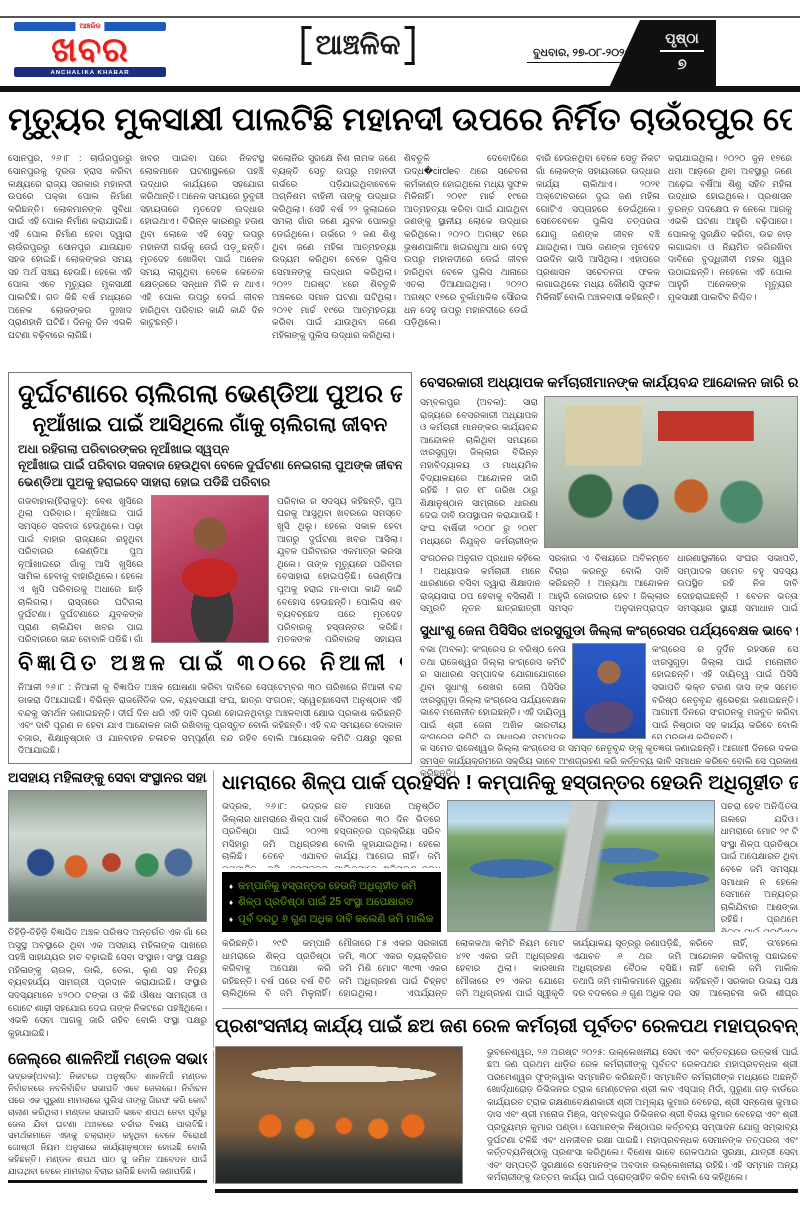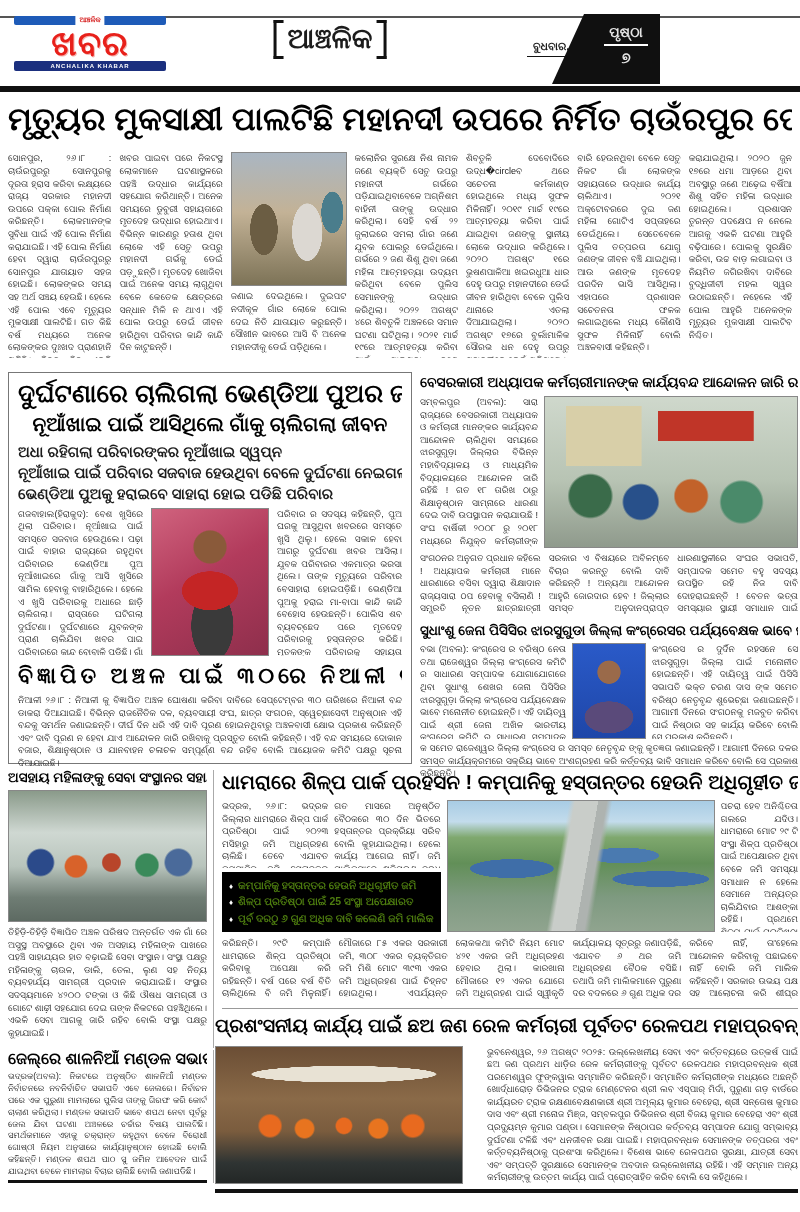--- a/index.html
+++ b/index.html
@@ -2,21 +2,21 @@
 <html><head>
 <meta charset="utf-8">
 <style>
   * { box-sizing: border-box; margin: 0; padding: 0; }
   html,body { background:#e9e9e9; }
   body { font-family:"Liberation Sans","DejaVu Sans",sans-serif; }
   .page { position:relative; width:800px; height:1212px; background:#fff; margin:0 auto; overflow:hidden; color:#1c1c1c; }
 
   
   .top-thin-rule { position:absolute; top:16px; left:0; width:800px; height:2px; background:#555; }
-  .masthead { position:absolute; top:12px; left:0; width:660px; height:70px; }
+  .masthead { position:absolute; top:18px; left:0; width:716px; height:70px; }
   .logo { position:absolute; left:14px; top:4px; width:152px; }
   .logo-topbar { position:relative; height:9px; background:#1e5bb8; border-radius:2px; }
   .logo-chip { position:absolute; left:50%; top:-2px; transform:translateX(-50%); background:#fff; color:#d41616; font-size:7px; font-weight:bold; line-height:11px; padding:0 4px; white-space:nowrap; }
   .logo-title { color:#e8201a; font-weight:bold; font-size:34px; line-height:36px; text-align:center; letter-spacing:1px; text-shadow:1px 1px 0 #f5b5b0; }
   .logo-navbar { height:10px; background:#1b2f7e; color:#fff; font-size:6px; font-weight:bold; letter-spacing:1px; text-align:center; line-height:10px; border-radius:2px; }
   .section-wrap { position:absolute; left:50%; top:8px; transform:translateX(-50%); display:flex; align-items:stretch; }
   .bracket { width:10px; border:3px solid #111; }
   .bracket.left { border-right:none; }
   .bracket.right { border-left:none; }
   .section-title { font-size:28px; font-weight:bold; padding:3px 4px; white-space:nowrap; }
@@ -44,21 +44,21 @@
       radial-gradient(ellipse 22% 36% at 66% 60%, #dcd8d2 0 60%, transparent 61%),
       radial-gradient(ellipse 16% 26% at 88% 45%, #4a7d8c 0 60%, transparent 61%),
       linear-gradient(180deg,#aab6c2 0%,#c3b296 45%,#7d7357 100%); }
   .lead-photo-col .bodytxt { flex:1; }
 
   
   .accident-box { position:absolute; top:372px; left:8px; width:404px; height:392px; border:1.5px solid #777; padding:4px 9px; }
   .accident-box h2 { font-size:25px; text-align:center; white-space:nowrap; overflow:hidden; line-height:1.3; }
   .accident-box h3 { font-size:20px; text-align:center; white-space:nowrap; overflow:hidden; line-height:1.4; }
   .accident-bullets { list-style:none; margin:3px 0 4px 0; }
-  .accident-bullets li { font-size:15px; font-weight:bold; line-height:1.4; white-space:nowrap; overflow:hidden; }
+  .accident-bullets li { font-size:12px; font-weight:bold; line-height:1.4; white-space:nowrap; overflow:hidden; }
   .accident-body { display:flex; gap:8px; height:148px; }
   .accident-body .col { flex:1; }
   .accident-photo { flex:0 0 118px;
     background:
       radial-gradient(circle at 50% 26%, #8a5a3a 0 13%, transparent 14%),
       radial-gradient(ellipse 40% 22% at 50% 56%, #c42525 0 60%, transparent 61%),
       radial-gradient(ellipse 30% 40% at 52% 80%, #3a3a3a 0 60%, transparent 61%),
       linear-gradient(150deg,#d0637e 0%,#b23b5c 45%,#8e2f4c 100%); }
   .niali h2 { font-size:22px; letter-spacing:4px; text-align:center; white-space:nowrap; overflow:hidden; margin-top:6px; }
   .niali p { margin-top:4px; height:74px; }
@@ -175,24 +175,20 @@
       </div>
     </div>
   </div>
   <div class="header-rule"></div>
 
   <div class="lead">
     <h1>ମୃତ୍ୟୁର ମୁକସାକ୍ଷୀ ପାଲଟିଛି ମହାନଦୀ ଉପରେ ନିର୍ମିତ ଚାଉଁରପୁର ପୋଲ</h1>
     <div class="lead-cols">
       <div class="col bodytxt">ସୋନପୁର, ୨୬।୮ : ଚାଉଁରପୁରରୁ ସୋନପୁରକୁ ଦୂରତା ହ୍ରାସ କରିବା ଲକ୍ଷ୍ୟରେ ରାଜ୍ୟ ସରକାର ମହାନଦୀ ଉପରେ ପକ୍କା ପୋଲ ନିର୍ମାଣ କରିଛନ୍ତି। ଲୋକମାନଙ୍କ ସୁବିଧା ପାଇଁ ଏହି ପୋଲ ନିର୍ମାଣ କରାଯାଇଛି। ଏହି ପୋଲ ନିର୍ମାଣ ହେବା ଦ୍ୱାରା ଚାଉଁରପୁରରୁ ସୋନପୁର ଯାତାୟାତ ସହଜ ହୋଇଛି। ଲୋକଙ୍କର ସମୟ ସହ ଅର୍ଥ ସଞ୍ଚୟ ହେଉଛି। ହେଲେ ଏହି ପୋଲ ଏବେ ମୃତ୍ୟୁର ମୁକସାକ୍ଷୀ ପାଲଟିଛି। ଗତ କିଛି ବର୍ଷ ମଧ୍ୟରେ ଅନେକ ଲୋକଙ୍କର ଦୁଃଖଦ ପ୍ରାଣହାନି ଘଟିଛି। ଦିନକୁ ଦିନ ଏଭଳି ଘଟଣା ବଢ଼ିବାରେ ଲାଗିଛି।</div>
       <div class="col bodytxt">ଖବର ପାଇବା ପରେ ନିକଟସ୍ଥ ଲୋକମାନେ ଘଟଣାସ୍ଥଳରେ ପହଞ୍ଚି ଉଦ୍ଧାର କାର୍ଯ୍ୟରେ ସହଯୋଗ କରିଥାନ୍ତି। ଅନେକ ସମୟରେ ଡୁବୁରୀ ସହାୟତାରେ ମୃତଦେହ ଉଦ୍ଧାର ହୋଇଥାଏ। ବିଭିନ୍ନ କାରଣରୁ ହତାଶ ଥିବା ଲୋକେ ଏହି ସେତୁ ଉପରୁ ମହାନଦୀ ଗର୍ଭକୁ ଡେଇଁ ପଡ଼ୁଛନ୍ତି। ମୃତଦେହ ଖୋଜିବା ପାଇଁ ଅନେକ ସମୟ ଲାଗୁଥିବା ବେଳେ କେତେକ କ୍ଷେତ୍ରରେ ସନ୍ଧାନ ମିଳି ନ ଥାଏ। ଏହି ପୋଲ ଉପରୁ ଡେଇଁ ଜୀବନ ହାରିଥିବା ପରିବାର କାନ୍ଦି କାନ୍ଦି ଦିନ କାଟୁଛନ୍ତି।</div>
-      <div class="lead-photo-col">
-        <div class="photo lead-photo"></div>
-        <div class="bodytxt">ଜଣାଇ ଦେଇଥିଲେ। ଦୁଇପଟ ନଦୀକୂଳ ଗାଁର ଲୋକେ ପୋଲ ଦେଇ ନିତି ଯାତାୟାତ କରୁଛନ୍ତି। ସୌଖୀନ ଭାବରେ ଆସି ବି ଅନେକ ମହାନଦୀକୁ ଡେଇଁ ପଡ଼ିଥିଲେ।</div>
-      </div>
       <div class="col bodytxt">କଲୋନିର ସୁରକ୍ଷେ ନିଶ ନାମକ ଜଣେ ବ୍ୟକ୍ତି ସେତୁ ଉପରୁ ମହାନଦୀ ଗର୍ଭରେ ପଡ଼ିଯାଇଥିବାବେଳେ ଅଗ୍ନିଶମ ବାହିନୀ ତାଙ୍କୁ ଉଦ୍ଧାର କରିଥିଲା। ସେହି ବର୍ଷ ୨୨ ଜୁଲାଇରେ ସମଲା ଗାଁର ଜଣେ ଯୁବକ ପୋଲରୁ ଡେଇଁଥିଲେ। ଗର୍ଭରେ ୨ ଜଣ ଶିଶୁ ଥିବା ଜଣେ ମହିଳା ଆତ୍ମହତ୍ୟା ଉଦ୍ୟମ କରିଥିବା ବେଳେ ପୁଲିସ ସେମାନଙ୍କୁ ଉଦ୍ଧାର କରିଥିଲା। ୨୦୨୨ ଅଗଷ୍ଟ ୪ରେ ଶିବତୁଳି ଅଞ୍ଚଳରେ ସମାନ ଘଟଣା ଘଟିଥିଲା। ୨୦୨୧ ମାର୍ଚ୍ଚ ୧୯ରେ ଆତ୍ମହତ୍ୟା କରିବା ପାଇଁ ଯାଉଥିବା ଜଣେ ମହିଳାଙ୍କୁ ପୁଲିସ ଉଦ୍ଧାର କରିଥିଲା।</div>
       <div class="col bodytxt">ଶିବତୁଳି ଦେବୋଦିରେ ଉଦ୍ଧ�circleବ ଥରେ ସଚେତନା କର୍ମକାଣ୍ଡ ହୋଇଥିଲେ ମଧ୍ୟ ସୁଫଳ ମିଳିନାହିଁ। ୨୦୧୯ ମାର୍ଚ୍ଚ ୧୯ରେ ଆତ୍ମହତ୍ୟା କରିବା ପାଇଁ ଯାଇଥିବା ଜଣଙ୍କୁ ସ୍ଥାନୀୟ ଲୋକେ ଉଦ୍ଧାର କରିଥିଲେ। ୨୦୨୦ ଅଗଷ୍ଟ ୧ରେ ଭୁଷଣପାଳିଆ ଖଇରଧୁଆ ଧାର ଦେହୁ ଉପରୁ ମହାନଦୀରେ ଡେଇଁ ଜୀବନ ହାରିଥିବା ବେଳେ ପୁଲିସ ଥାନାରେ ଏତଲା ଦିଆଯାଇଥିଲା। ୨୦୨୦ ଅଗଷ୍ଟ ୧୭ରେ ବୁର୍ଲାମାଳିକ ସୌରଭ ଧନ ଦେହୁ ଉପରୁ ମହାନଦୀରେ ଡେଇଁ ପଡ଼ିଥିଲେ।</div>
       <div class="col bodytxt">ବାରି ହେଉନଥିବା ବେଳେ ସେତୁ ନିକଟ ଗାଁ ଲୋକଙ୍କ ସହାୟତାରେ ଉଦ୍ଧାର କାର୍ଯ୍ୟ ଚାଲିଥାଏ। ୨୦୨୧ ଅକ୍ଟୋବରରେ ଦୁଇ ଜଣ ମହିଳା ଗୋଟିଏ ସପ୍ତାହରେ ଡେଇଁଥିଲେ। ସେତେବେଳେ ପୁଲିସ ତତ୍ପରତା ଯୋଗୁ ଜଣଙ୍କ ଜୀବନ ବଞ୍ଚି ଯାଇଥିଲା। ଆଉ ଜଣଙ୍କ ମୃତଦେହ ପରଦିନ ଭାସି ଆସିଥିଲା। ଏହାପରେ ପ୍ରଶାସନ ସଚେତନତା ଫଳକ ଲଗାଇଥିଲେ ମଧ୍ୟ କୌଣସି ସୁଫଳ ମିଳିନାହିଁ ବୋଲି ଅଞ୍ଚଳବାସୀ କହିଛନ୍ତି।</div>
       <div class="col bodytxt">କରାଯାଇଥିଲା। ୨୦୨୦ ଜୁନ ୧୭ରେ ଧମା ଆଡ଼ରେ ଥିବା ଅବସ୍ଥାରୁ ଜଣେ ଅଢ଼େଇ ବର୍ଷିଆ ଶିଶୁ ସହିତ ମହିଳା ଉଦ୍ଧାର ହୋଇଥିଲେ। ପ୍ରଶାସନ ତୁରନ୍ତ ପଦକ୍ଷେପ ନ ନେଲେ ଆଗକୁ ଏଭଳି ଘଟଣା ଆହୁରି ବଢ଼ିପାରେ। ପୋଲକୁ ସୁରକ୍ଷିତ କରିବା, ଉଚ୍ଚ ବାଡ଼ ଲଗାଇବା ଓ ନିୟମିତ ଜଗିରଖିବା ଦାବିରେ ବୁଦ୍ଧିଜୀବୀ ମହଲ ସ୍ୱର ଉଠାଇଛନ୍ତି। ନହେଲେ ଏହି ପୋଲ ଆହୁରି ଅନେକଙ୍କ ମୃତ୍ୟୁର ମୁକସାକ୍ଷୀ ପାଲଟିବ ନିଶ୍ଚିତ।</div>
     </div>
   </div>
 
   <div class="accident-box">
     <h2>ଦୁର୍ଘଟଣାରେ ଚାଲିଗଲା ଭେଣ୍ଡିଆ ପୁଅର ଜୀବନ</h2>
     <h3>ନୂଆଁଖାଇ ପାଇଁ ଆସିଥିଲେ ଗାଁକୁ ଚାଲିଗଲା ଜୀବନ</h3>

